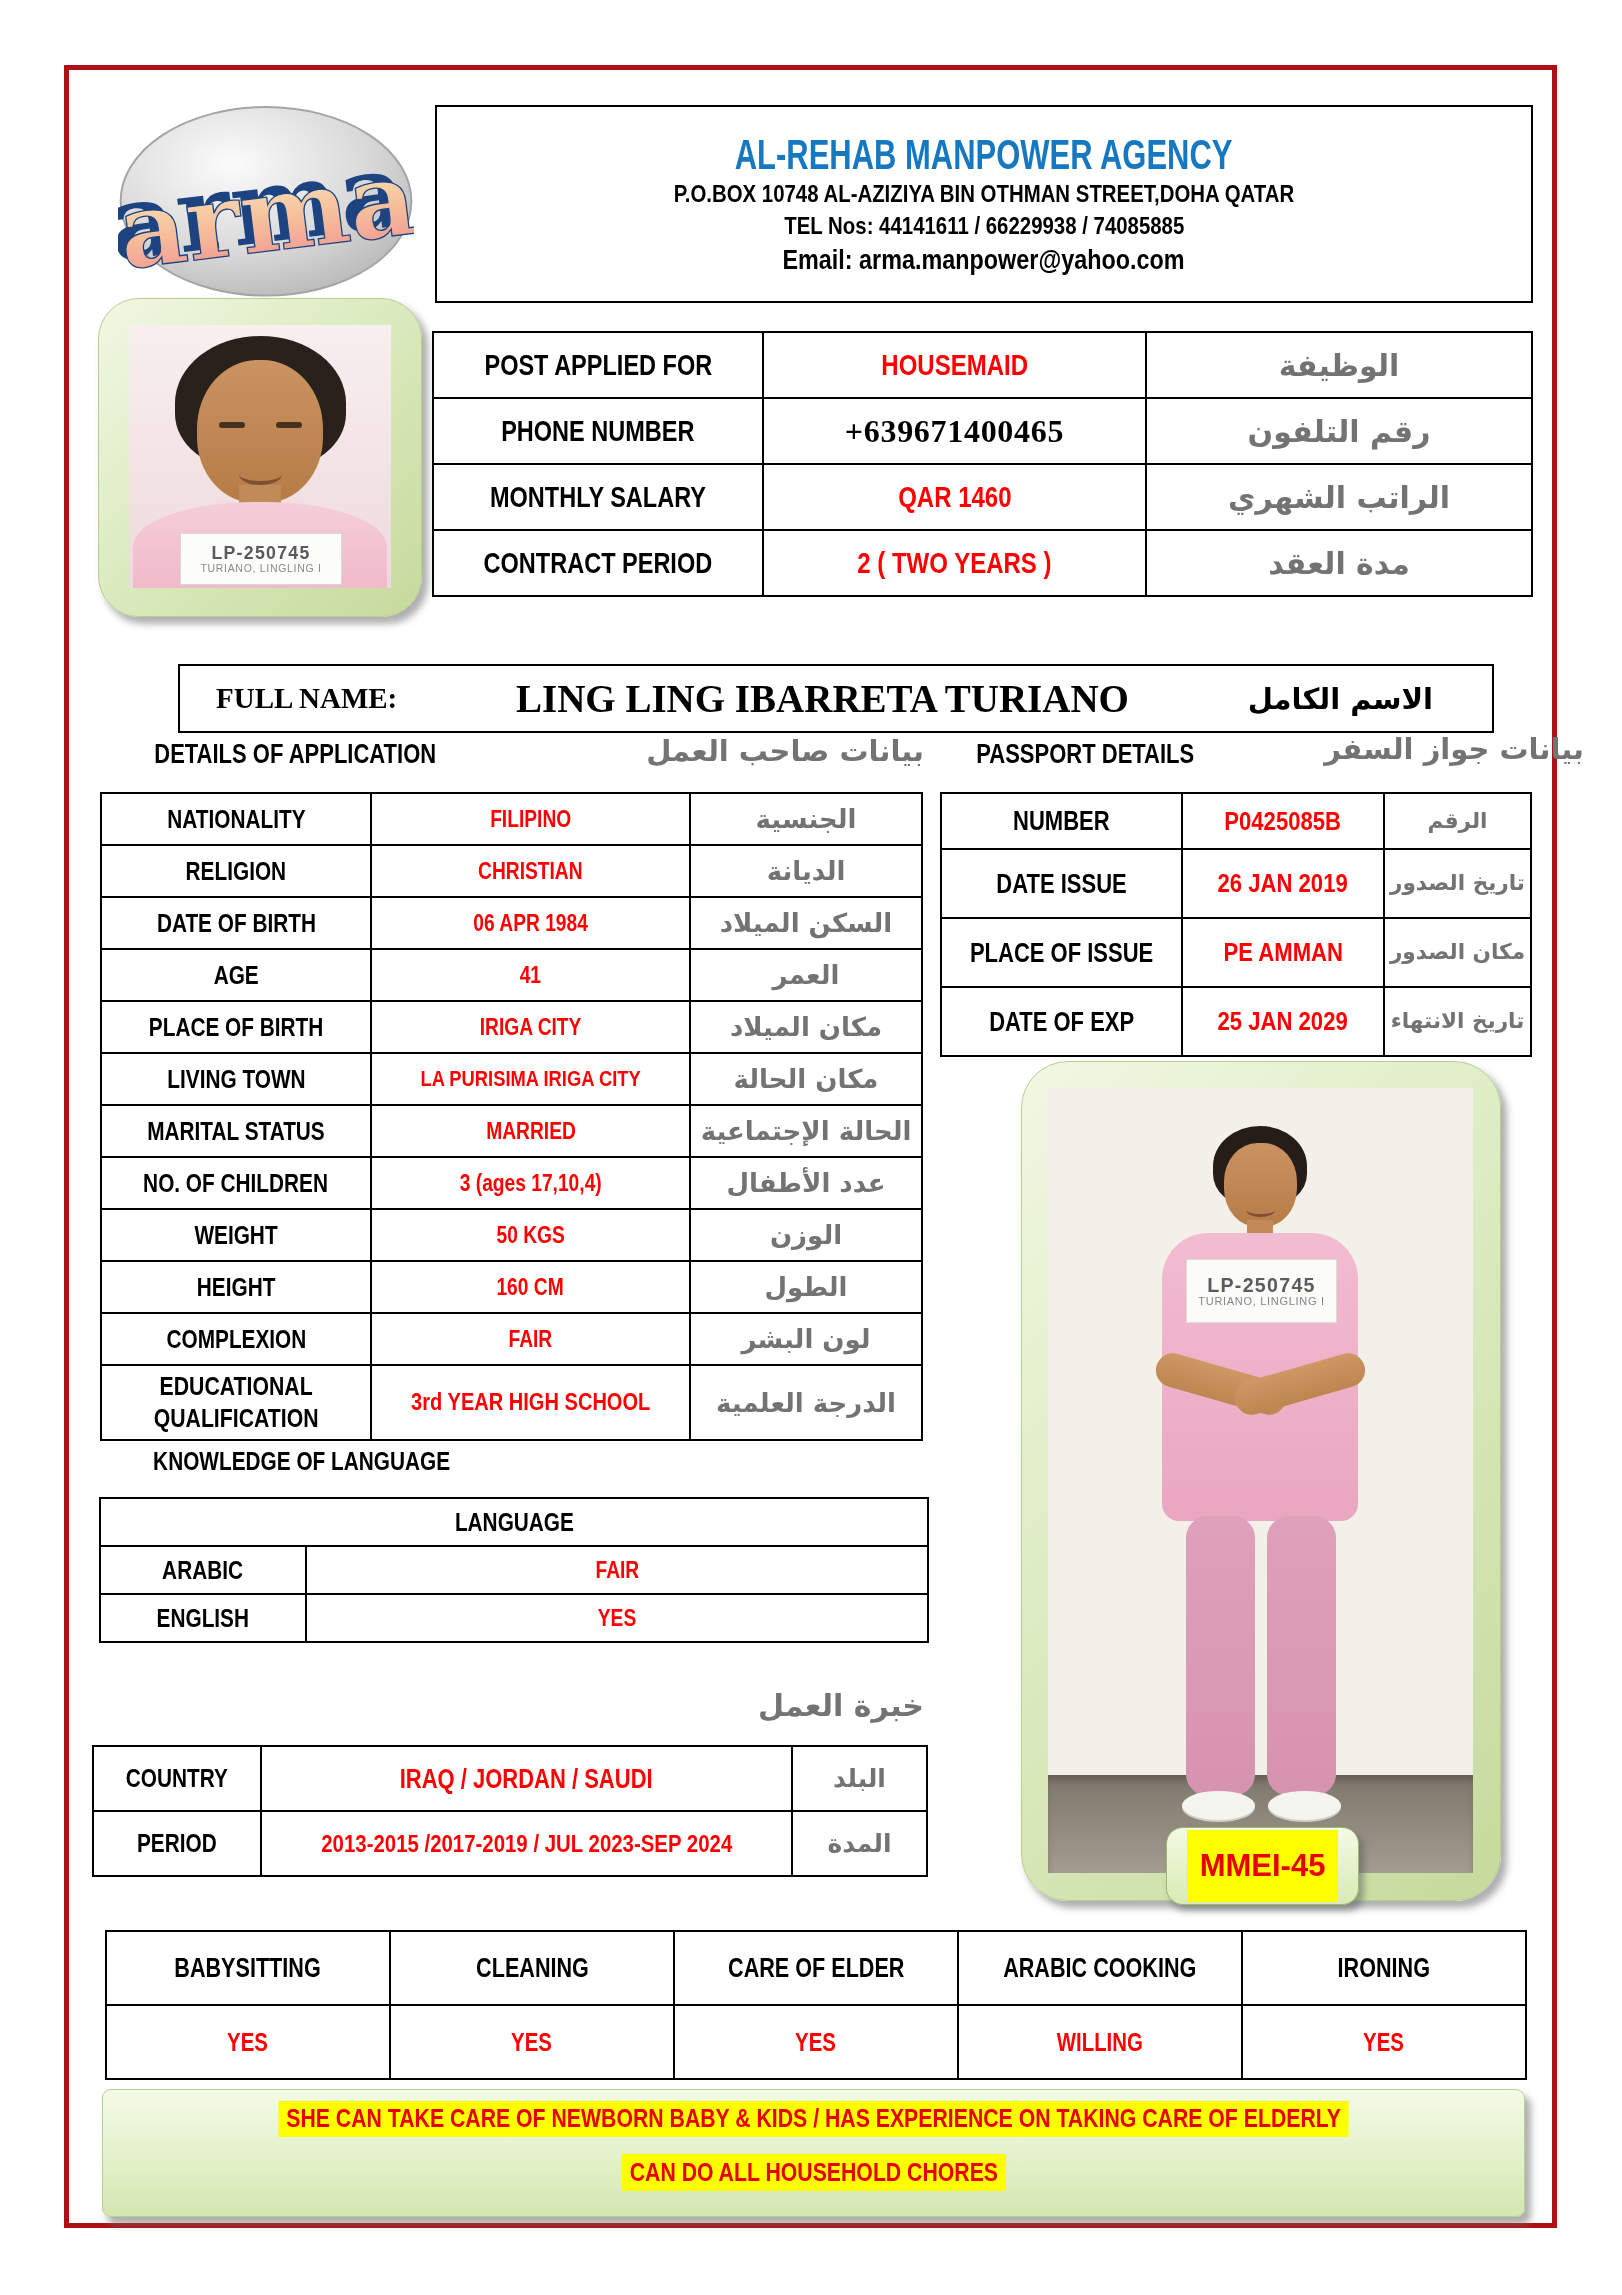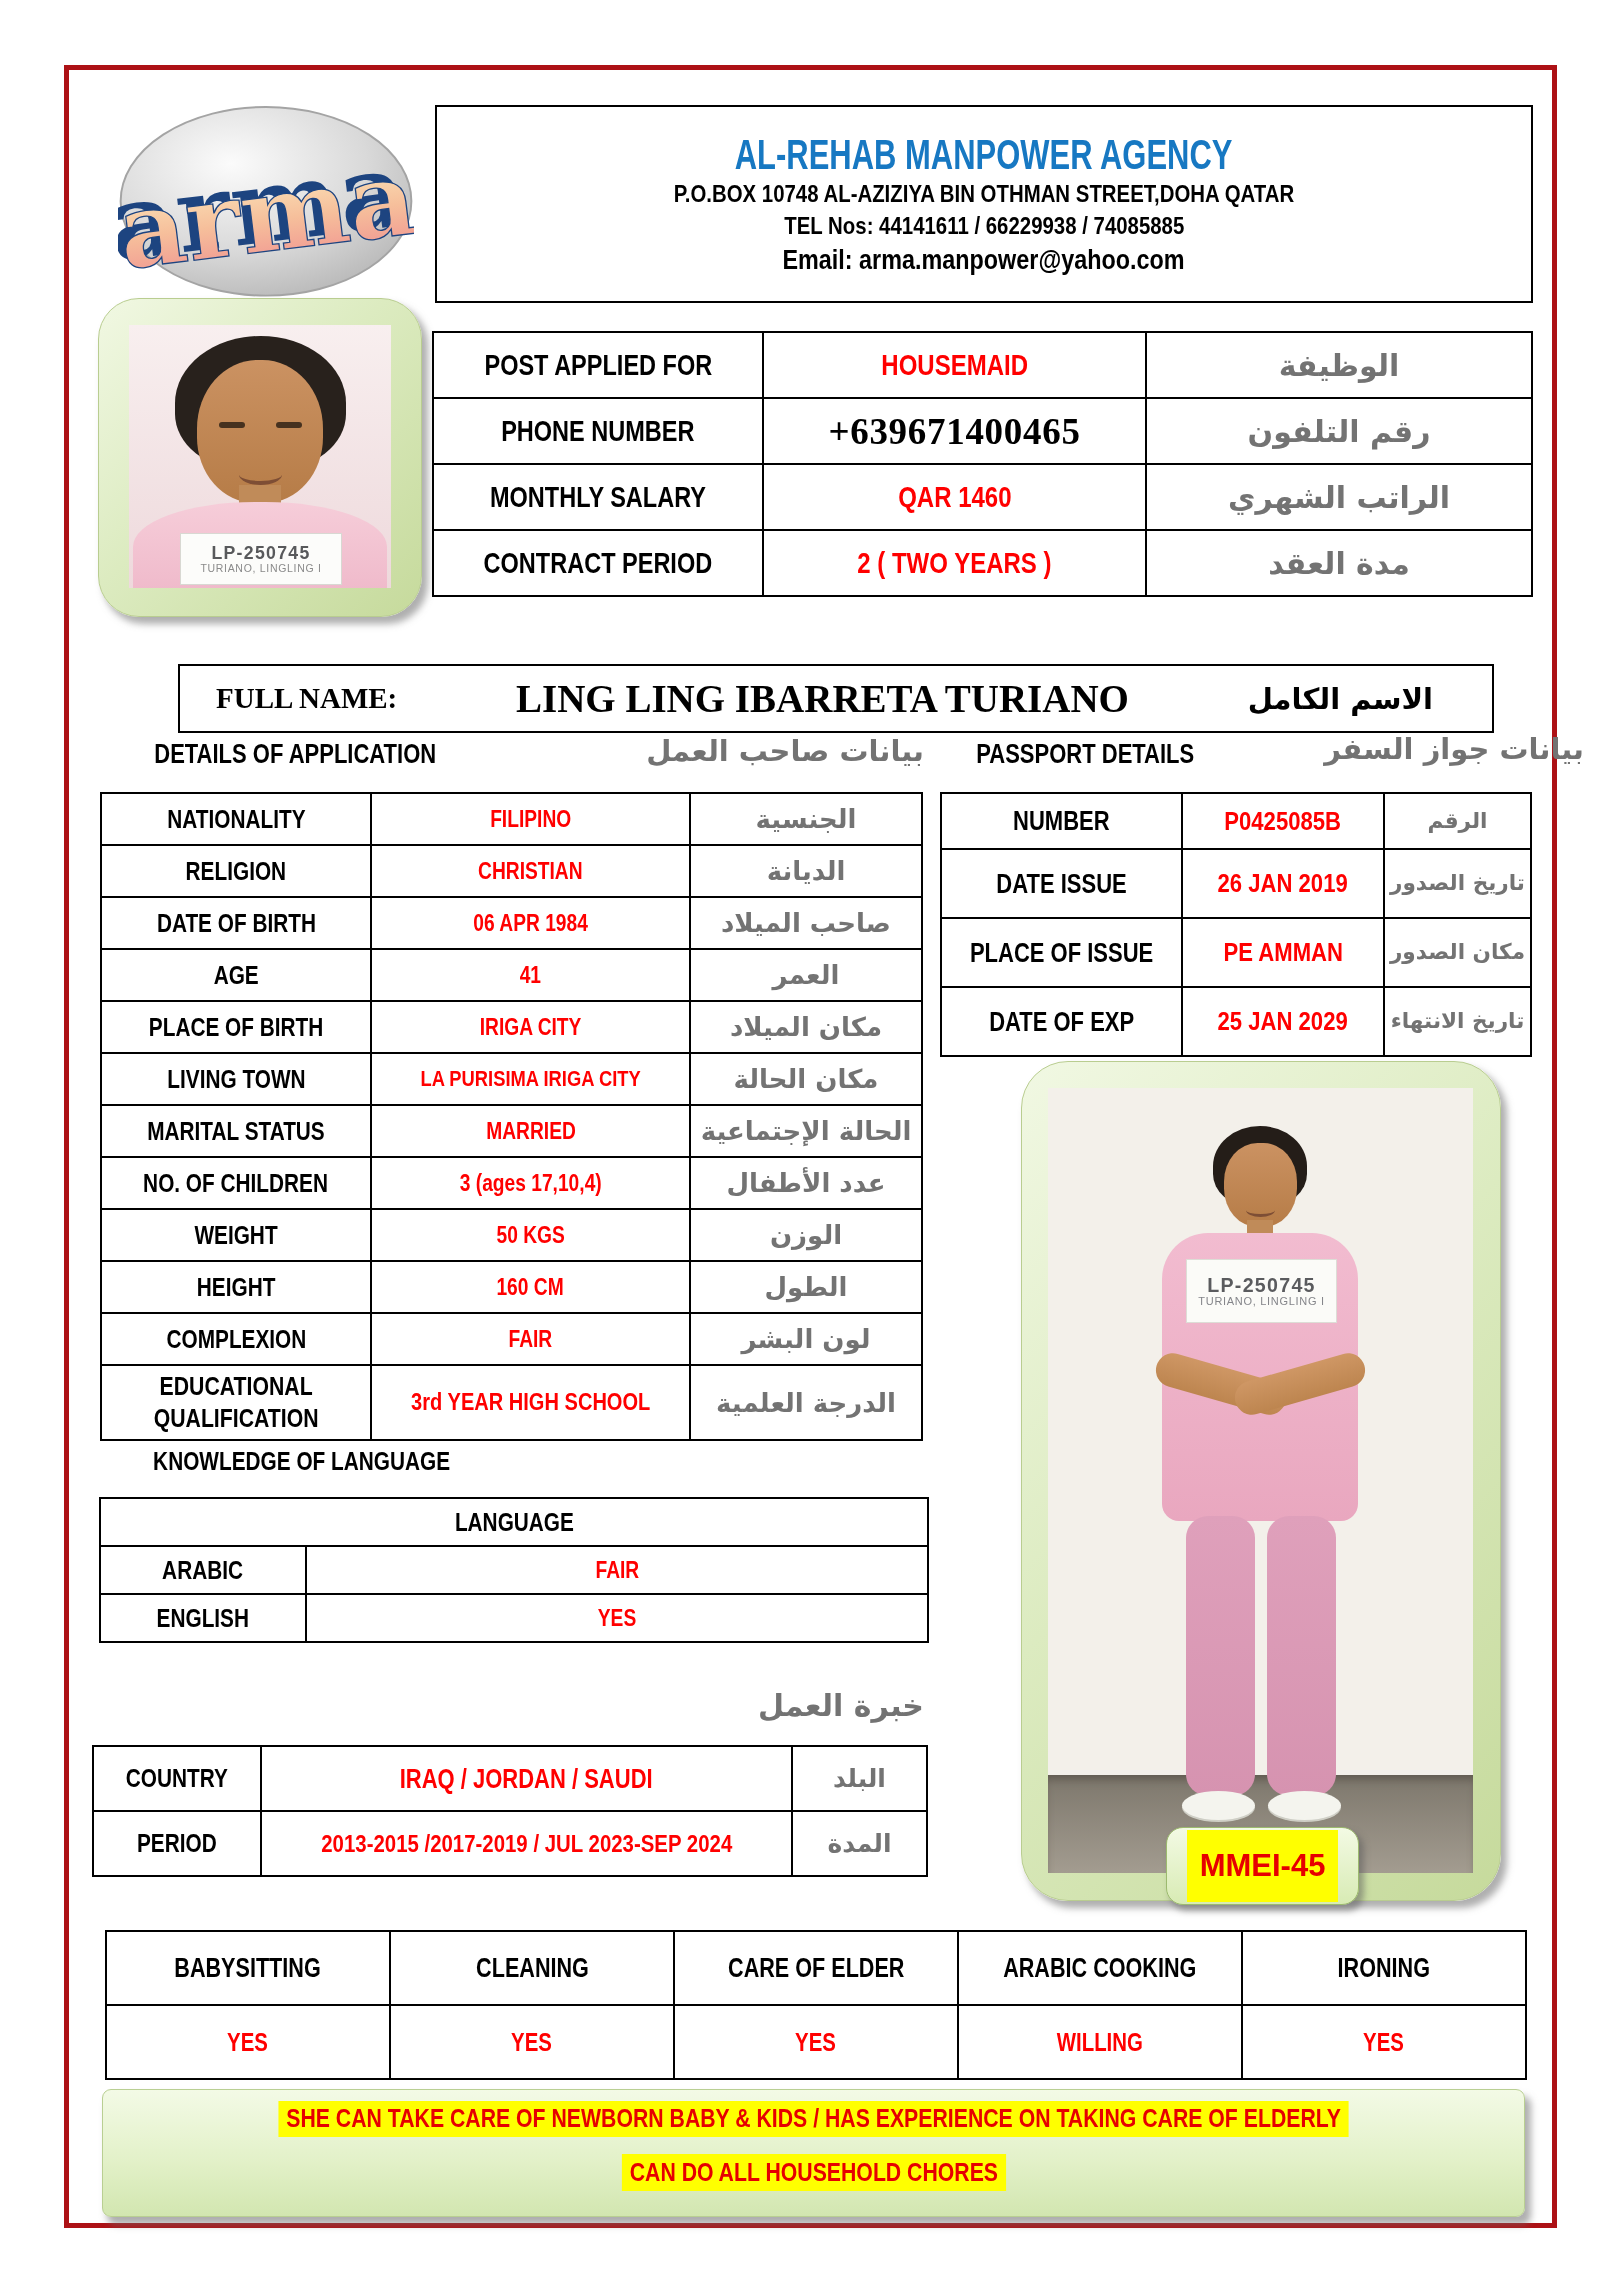--- a/index.html
+++ b/index.html
@@ -52,21 +52,21 @@
   table.tbl{border-collapse:collapse;table-layout:fixed;background:#fff;}
   table.tbl td{border:2.6px solid #000;text-align:center;vertical-align:middle;padding:0 3.9px;overflow:hidden;}
   .lb{font-weight:bold;color:#000;}
   .rv{font-weight:bold;color:#ff0000;}
   .ar{font-family:"DejaVu Sans", sans-serif;font-weight:bold;color:#737373;direction:rtl;}
 
   .top-table{left:432px;top:331px;}
   .top-table td{height:64px;}
   .top-table .lb{font-size:29.4px;}
   .top-table .rv{font-size:30px;}
-  .top-table .phone{font-family:"Liberation Serif", serif;font-weight:bold;color:#000;font-size:37px;letter-spacing:0.7px;}
+  .top-table .phone{font-family:"Liberation Serif", serif;font-weight:bold;color:#000;font-size:32px;letter-spacing:0.7px;}
   .top-table .ar{font-size:30px;}
 
   .fullname-box{left:178px;top:648px;width:1312px;height:65px;border:2.6px solid #000;display:flex;align-items:center;margin-top:16px;}
   .fn-label{font-family:"Liberation Serif", serif;font-weight:bold;font-size:29px;padding-left:36px;white-space:nowrap;}
   .fn-value{font-family:"Liberation Serif", serif;font-weight:bold;font-size:39px;flex:1;text-align:center;white-space:nowrap;}
   .fn-ar{font-family:"DejaVu Sans", sans-serif;font-weight:bold;font-size:29px;padding-right:59px;direction:rtl;white-space:nowrap;}
 
   .sec-title{font-size:27.5px;font-weight:bold;color:#000;}
   .details-title{left:119px;top:738px;}
   .details-title-ar{left:589px;top:734px;width:335px;text-align:right;font-size:29px;}
@@ -248,21 +248,21 @@
       <td class="ar"><span>الجنسية</span></td>
     </tr>
     <tr>
       <td><span class="lb cx80">RELIGION</span></td>
       <td><span class="rv cx80">CHRISTIAN</span></td>
       <td class="ar"><span>الديانة</span></td>
     </tr>
     <tr>
       <td><span class="lb cx80">DATE OF BIRTH</span></td>
       <td><span class="rv cx80">06 APR 1984</span></td>
-      <td class="ar"><span>صاحب الميلاد</span></td>
+      <td class="ar"><span>السكن الميلاد</span></td>
     </tr>
     <tr>
       <td><span class="lb cx80">AGE</span></td>
       <td><span class="rv cx80">41</span></td>
       <td class="ar"><span>العمر</span></td>
     </tr>
     <tr>
       <td><span class="lb cx80">PLACE OF BIRTH</span></td>
       <td><span class="rv cx80">IRIGA CITY</span></td>
       <td class="ar"><span>مكان الميلاد</span></td>

